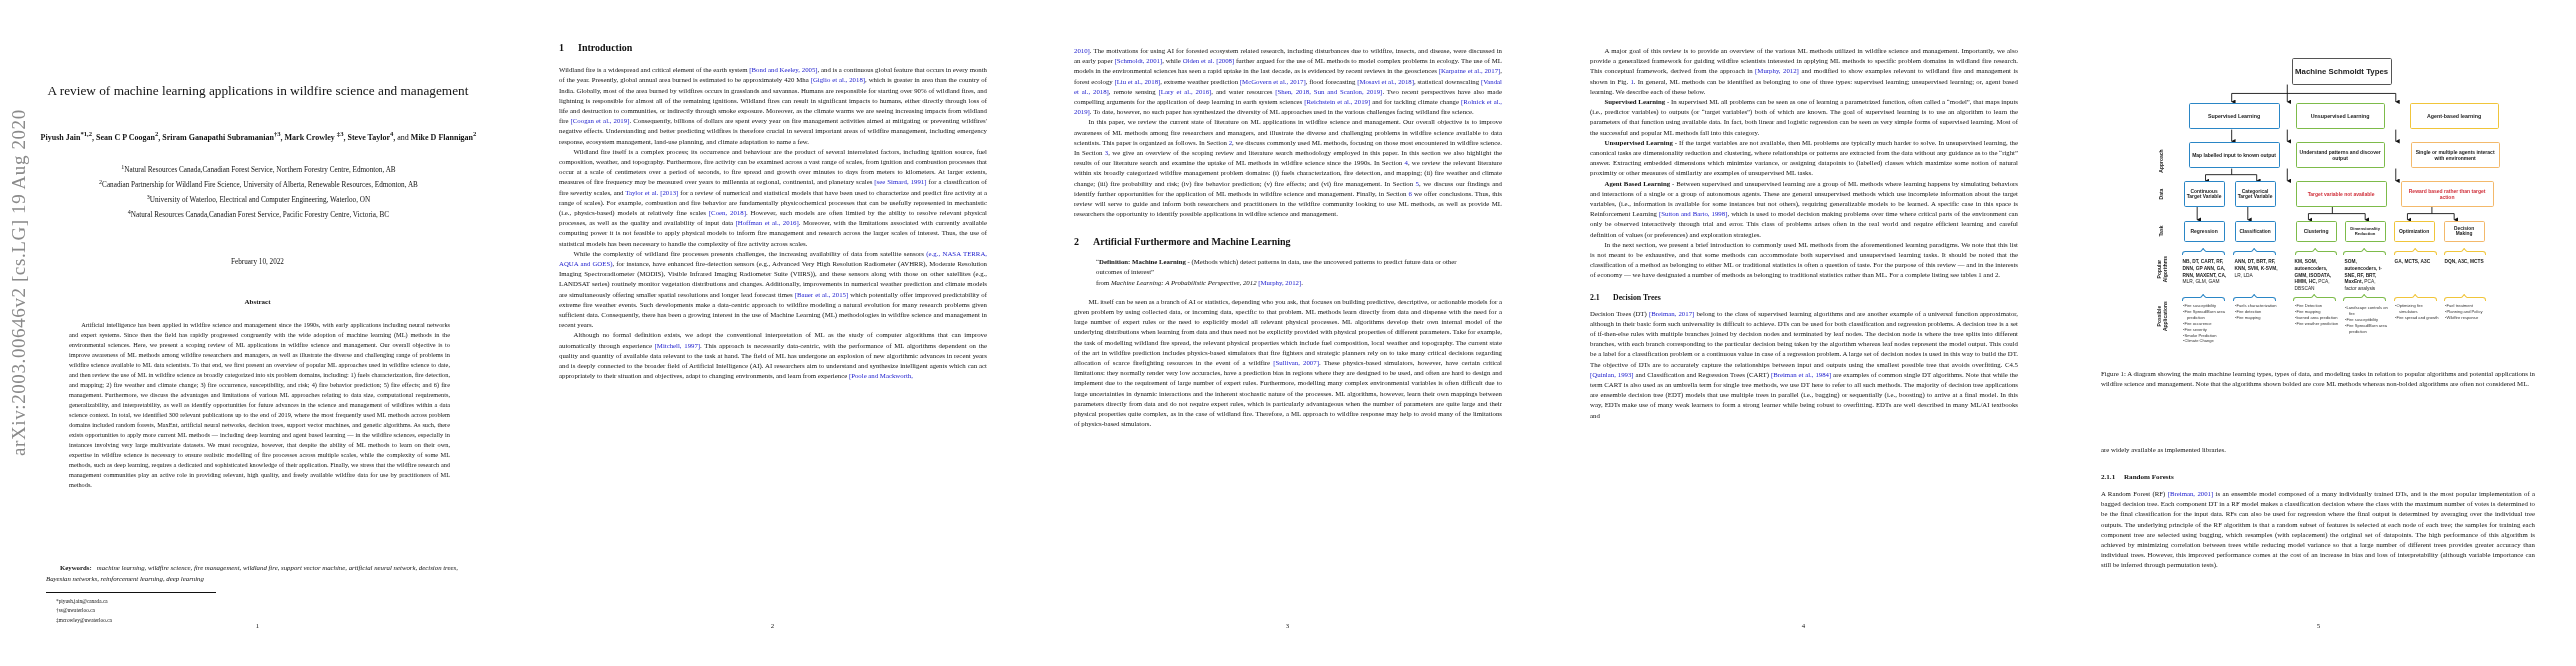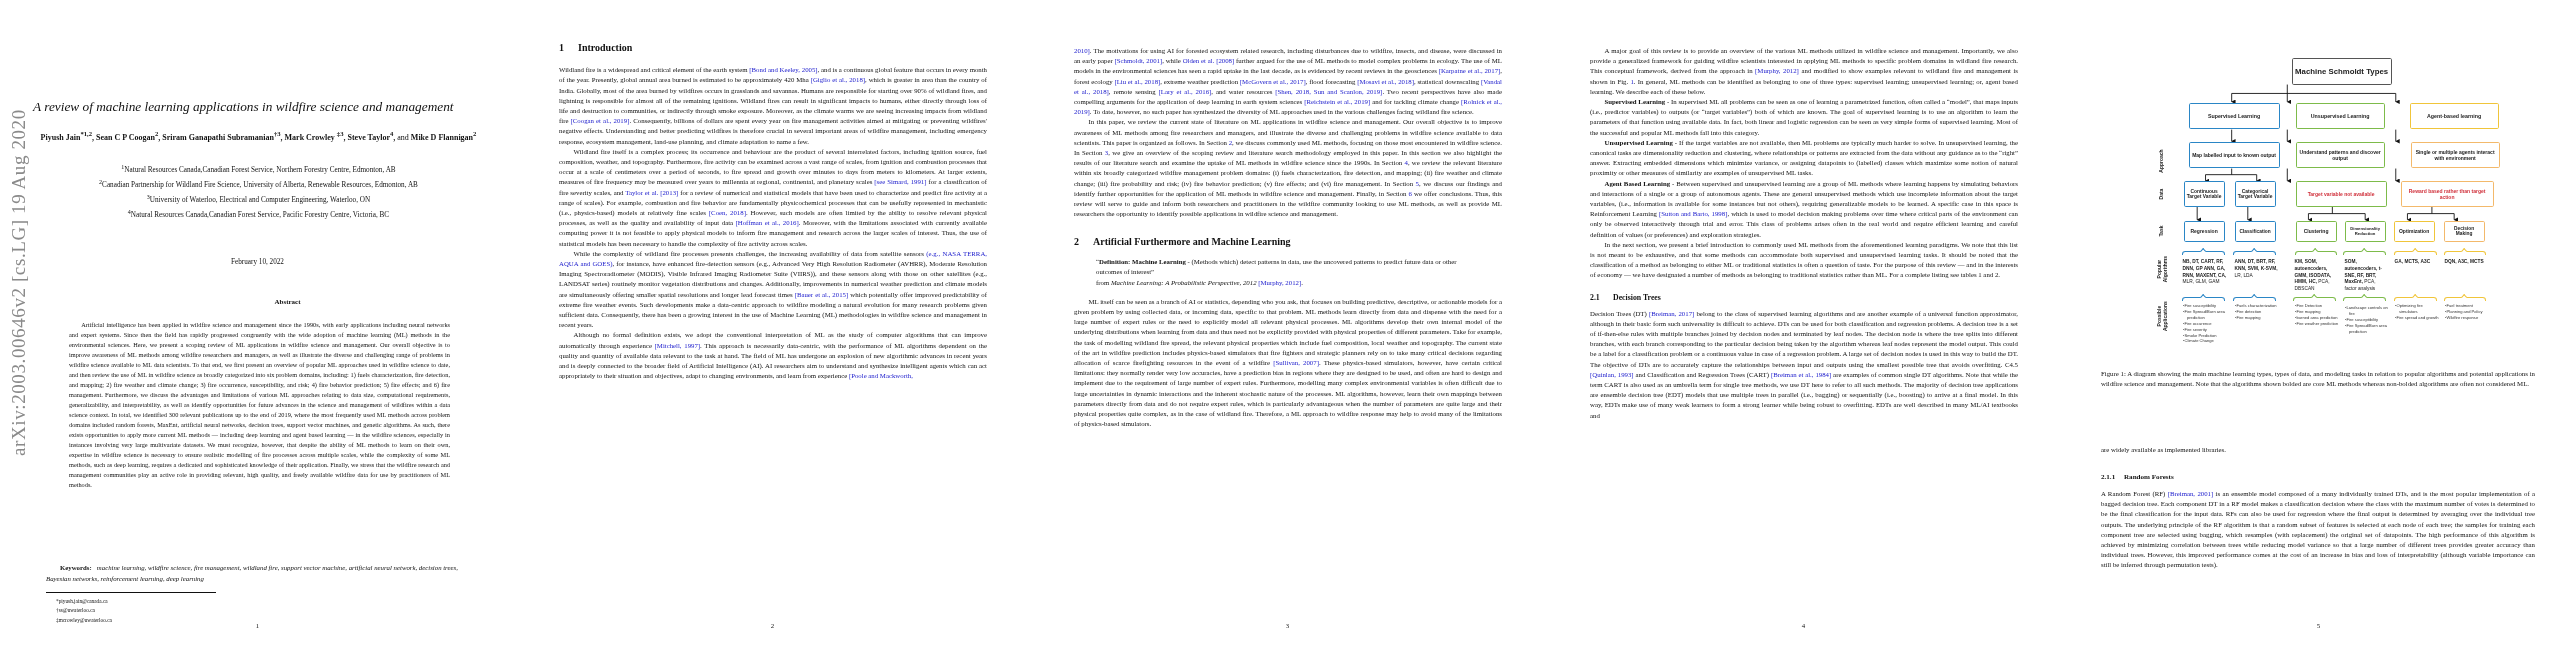--- a/index.html
+++ b/index.html
@@ -5,26 +5,26 @@
   html,body{margin:0;padding:0;background:#ffffff;}
   body{width:2576px;height:667px;position:relative;overflow:hidden;font-family:"Liberation Serif","DejaVu Serif",serif;color:#111;}
   .page{position:absolute;top:0;height:667px;width:515px;background:#fff;}
   .p1{left:0}.p2{left:515px}.p3{left:1030px}.p4{left:1546px}.p5{left:2061px}
   .col{position:absolute;left:44px;width:428px;}
   .body-text{font-size:6.8px;line-height:10.2px;text-align:justify;margin:0;}
   .body-text.indent{text-indent:14.5px;}
   .cite{color:#1a1acc;}
   .pagenum{position:absolute;bottom:38px;left:0;width:100%;text-align:center;font-size:6.8px;}
   
-  .title{position:absolute;top:97px;left:33px;width:450px;text-align:left;font-size:13.3px;line-height:19px;font-style:italic;}
+  .title{position:absolute;top:81px;left:33px;width:450px;text-align:center;font-size:13.3px;line-height:19px;}
   .authors{position:absolute;top:128px;left:25px;width:467px;text-align:center;font-size:8px;line-height:11.7px;font-weight:bold;}
   .authors .and{font-weight:normal;}
   .affils{position:absolute;top:162px;left:25px;width:467px;text-align:center;font-size:7.2px;line-height:11.7px;}
   .date{position:absolute;top:258px;left:0;width:515px;text-align:center;font-size:7.2px;}
-  .abs-h{position:absolute;top:298px;left:0;width:515px;text-align:center;font-size:7px;font-weight:bold;padding-left:30px;}
+  .abs-h{position:absolute;top:298px;left:0;width:515px;text-align:center;font-size:7px;font-weight:bold;}
   .abstract{position:absolute;top:320px;left:69px;width:381px;font-size:6.3px;line-height:10px;text-align:justify;text-indent:12.2px;margin:0;}
   .keywords{position:absolute;top:562px;left:46px;width:427px;font-size:6.8px;line-height:11.4px;text-indent:14px;}
   .keywords b{font-weight:bold;}
   .keywords i{font-style:italic;}
   .fn-rule{position:absolute;top:592px;left:46px;width:170px;border-top:0.6px solid #111;}
   .footnotes{position:absolute;top:597px;left:56px;font-size:5.3px;line-height:9.4px;}
   .watermark{position:absolute;left:7.8px;top:456px;transform-origin:0 0;transform:rotate(-90deg);font-size:19px;color:#8a8a8a;white-space:nowrap;letter-spacing:0.6px;font-family:"Liberation Serif",serif;}
   
   .sec-h{font-size:10px;font-weight:bold;margin:0;}
   .sec-h span.num{display:inline-block;width:19px;}

